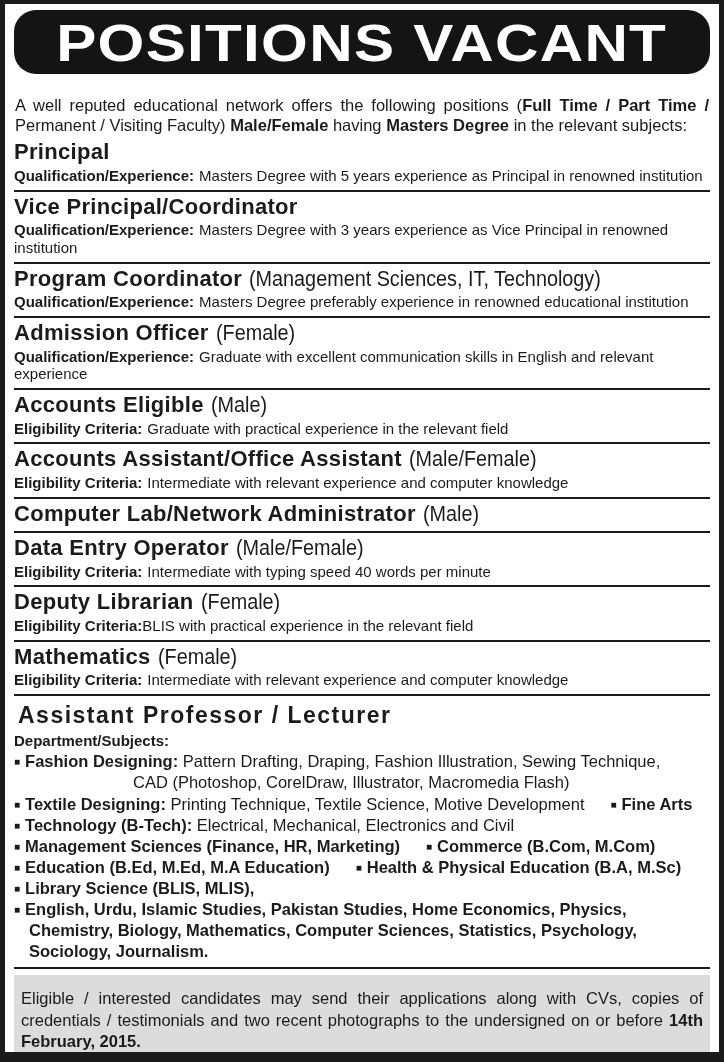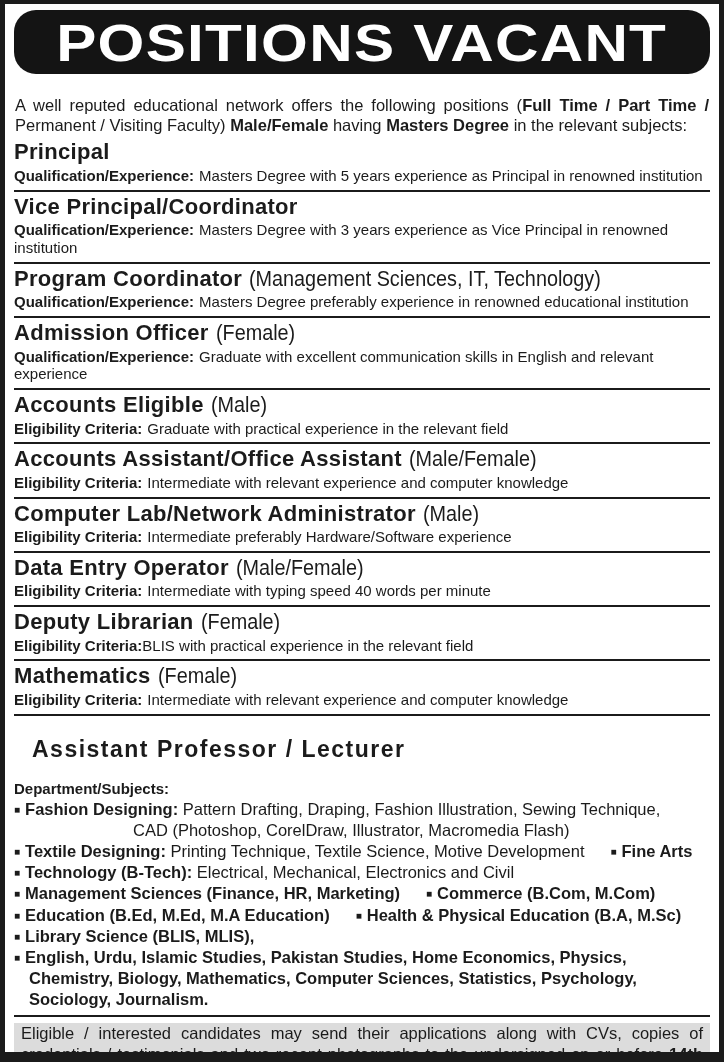--- a/index.html
+++ b/index.html
@@ -14,27 +14,27 @@
     transform:scale(1.28,1.1);transform-origin:center;}
   .intro{margin:21px 1px 2px;font-size:16.5px;line-height:1.22;text-align:justify;}
   .job{border-bottom:2px solid #1b1b1b;padding:3px 0 5px;}
   .jt{margin:0;font-size:22px;line-height:1.12;font-weight:normal;}
   .jtb{font-weight:bold;letter-spacing:.3px;}
   .jts{font-weight:normal;margin-left:7px;display:inline-block;transform:scaleX(.9);transform-origin:left;}
   .jc{margin:2px 0 0;font-size:15px;line-height:1.18;}
   .jcl{font-weight:bold;margin-right:5px;}
   .jcl.nogap{margin-right:0;}
   .faculty{border-bottom:2px solid #1b1b1b;padding:3px 0 5px;}
-  .fac-title{margin:18px;font-size:23px;font-weight:bold;letter-spacing:1.5px;line-height:1.1;}
+  .fac-title{margin:4px;font-size:23px;font-weight:bold;letter-spacing:1.5px;line-height:1.1;}
   .dept-label{margin:1px 0 2px;font-size:15px;font-weight:bold;}
   .srow{font-size:16.5px;line-height:1.28;padding-left:15px;text-indent:-15px;}
   .sq{font-size:10px;margin-right:5px;position:relative;top:-2px;}
   .sq2{margin-left:26px;}
   .cont{text-indent:0;margin-left:104px;}
-  .appbox{margin:6px 0 0;background:#dcdcdc;padding:0 7px 5px;font-size:16.5px;line-height:1.28;text-align:justify;}
+  .appbox{margin:6px 0 0;background:#dcdcdc;padding:13px 7px 5px;font-size:16.5px;line-height:1.28;text-align:justify;}
   .note{display:flex;align-items:flex-start;margin-top:3px;}
   .note-label{font-size:21px;font-weight:bold;margin:6px 5px 0 4px;letter-spacing:.3px;}
   .note-item{font-size:17.5px;line-height:1.18;}
   .note-item .nb{font-weight:bold;}
   .star{font-size:11px;margin-right:5px;position:relative;top:-2px;}
   b{font-weight:bold;}
 </style>
 </head>
 <body>
 
@@ -71,21 +71,20 @@
     <p class="jc"><b class="jcl">Eligibility Criteria:</b><span>Graduate with practical experience in the relevant field</span></p>
   </section>
 
   <section class="job">
     <h2 class="jt"><b class="jtb">Accounts Assistant/Office Assistant</b><span class="jts">(Male/Female)</span></h2>
     <p class="jc"><b class="jcl">Eligibility Criteria:</b><span>Intermediate with relevant experience and computer knowledge</span></p>
   </section>
 
   <section class="job">
     <h2 class="jt"><b class="jtb">Computer Lab/Network Administrator</b><span class="jts">(Male)</span></h2>
-    <p class="jc"><b class="jcl">Eligibility Criteria:</b><span>Intermediate preferably Hardware/Software experience</span></p>
   </section>
 
   <section class="job">
     <h2 class="jt"><b class="jtb">Data Entry Operator</b><span class="jts">(Male/Female)</span></h2>
     <p class="jc"><b class="jcl">Eligibility Criteria:</b><span>Intermediate with typing speed 40 words per minute</span></p>
   </section>
 
   <section class="job">
     <h2 class="jt"><b class="jtb">Deputy Librarian</b><span class="jts">(Female)</span></h2>
     <p class="jc"><b class="jcl nogap">Eligibility Criteria:</b><span>BLIS with practical experience in the relevant field</span></p>

